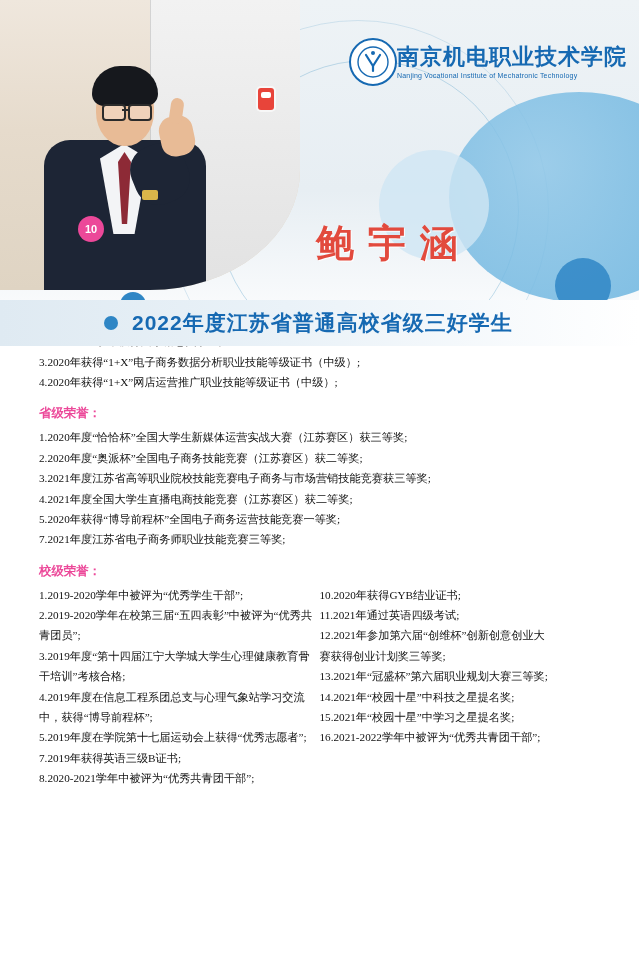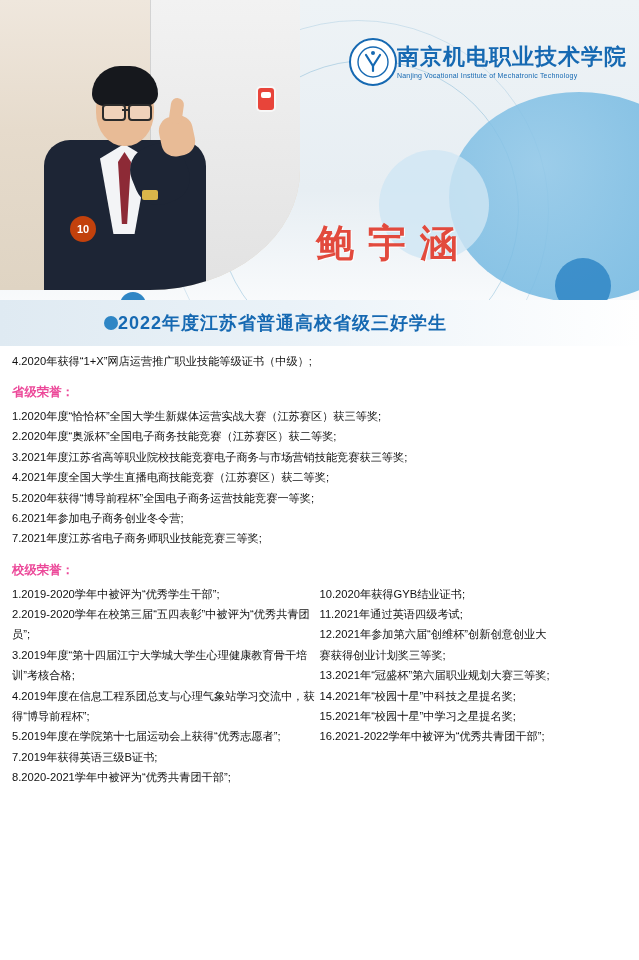--- a/index.html
+++ b/index.html
@@ -52,46 +52,46 @@
   .head{position:absolute;left:58px;top:34px;width:58px;height:72px;border-radius:28px/34px;
     background:#e8bb96;}
   .hair{position:absolute;left:54px;top:26px;width:66px;height:40px;border-radius:33px 33px 14px 14px;background:#16181d;}
   .glass-l{position:absolute;left:64px;top:64px;width:20px;height:13px;border:2px solid #2b2b2b;border-radius:4px;background:rgba(255,255,255,.35);}
   .glass-r{position:absolute;left:90px;top:64px;width:20px;height:13px;border:2px solid #2b2b2b;border-radius:4px;background:rgba(255,255,255,.35);}
   .glass-b{position:absolute;left:84px;top:69px;width:8px;height:2px;background:#2b2b2b;}
   .arm{position:absolute;left:94px;top:104px;width:56px;height:60px;background:#1d2535;
     border-radius:24px;transform:rotate(-22deg);}
   .hand{position:absolute;left:122px;top:76px;width:34px;height:40px;border-radius:14px;background:#e8bb96;transform:rotate(-12deg);}
   .thumb{position:absolute;left:132px;top:58px;width:13px;height:26px;border-radius:7px;background:#e8bb96;transform:rotate(8deg);}
-  .badge-red{position:absolute;left:32px;top:176px;width:26px;height:26px;border-radius:50%;
-    background:#c2410c;color:#fff;font-size:11px;line-height:26px;text-align:center;font-weight:bold;}
+  .badge-red{position:absolute;left:40px;top:176px;width:26px;height:26px;border-radius:50%;
+    background:#ec4899;color:#fff;font-size:11px;line-height:26px;text-align:center;font-weight:bold;}
   .lapel-pin{position:absolute;left:104px;top:150px;width:16px;height:10px;border-radius:2px;background:#d9b64a;}
 
   
   .logo-wrap{position:absolute;right:12px;top:38px;display:flex;align-items:center;}
   .logo-mark{width:44px;height:44px;border-radius:50%;border:2px solid #1669b2;
     display:flex;align-items:center;justify-content:center;background:#fff;}
   .logo-mark svg{display:block;}
   .logo-text-cn{font-size:22px;font-weight:bold;color:#1669b2;letter-spacing:1px;line-height:1.1;}
   .logo-text-en{font-size:7px;color:#1669b2;letter-spacing:.2px;margin-top:3px;}
 
   
   .name{position:absolute;left:316px;top:218px;width:300px;text-align:left;
     font-size:38px;font-weight:bold;color:#e24a3d;letter-spacing:14px;
     text-shadow:1px 1px 0 rgba(255,255,255,.9);}
 
   
   .title-bar{position:absolute;left:0;top:300px;width:639px;height:46px;
     background:linear-gradient(90deg,#dfeaf2 0%,#eaf2f8 45%,#ffffff 100%);
     display:flex;align-items:center;}
   .title-dot{width:14px;height:14px;border-radius:50%;background:#2f86c5;margin-left:104px;}
-  .title-text{font-size:18px;font-weight:bold;color:#1669b2;letter-spacing:1px;}
-
-  
-  .section{margin:0 12px;}
+  .title-text{margin-left:14px;font-size:21px;font-weight:bold;color:#1669b2;letter-spacing:1px;}
+
+  
+  .section{margin:0 39px;font-family:Liberation Serif, serif;}
   .sec-head{display:flex;align-items:center;margin-top:18px;}
   .sec-bullet{width:13px;height:13px;border-radius:50%;background:#e24a3d;}
   .sec-title{margin-left:9px;font-size:15px;font-weight:bold;color:#e24a3d;letter-spacing:1px;}
 
   .body-text{margin:9px 0 0 0;font-size:11.6px;line-height:1.85;color:#111;text-align:justify;}
   .body-text p{margin:0;}
   .indent{text-indent:2em;}
 
   .sub-title{margin-top:13px;font-size:12.4px;font-weight:bold;color:#ec4899;}
   .award-list{margin:5px 0 0 0;padding:0;list-style:none;}
@@ -188,21 +188,20 @@
       <li>4.2020年获得“1+X”网店运营推广职业技能等级证书（中级）;</li>
     </ul>
 
     <div class="sub-title">省级荣誉：</div>
     <ul class="award-list">
       <li>1.2020年度“恰恰杯”全国大学生新媒体运营实战大赛（江苏赛区）获三等奖;</li>
       <li>2.2020年度“奥派杯”全国电子商务技能竞赛（江苏赛区）获二等奖;</li>
       <li>3.2021年度江苏省高等职业院校技能竞赛电子商务与市场营销技能竞赛获三等奖;</li>
       <li>4.2021年度全国大学生直播电商技能竞赛（江苏赛区）获二等奖;</li>
       <li>5.2020年获得“博导前程杯”全国电子商务运营技能竞赛一等奖;</li>
-      <li>6.2021年参加电子商务创业冬令营;</li>
       <li>7.2021年度江苏省电子商务师职业技能竞赛三等奖;</li>
     </ul>
 
     <div class="sub-title">校级荣誉：</div>
     <div class="two-col">
       <div class="col">
         <ul>
           <li>1.2019-2020学年中被评为“优秀学生干部”;</li>
           <li>2.2019-2020学年在校第三届“五四表彰”中被评为“优秀共青团员”;</li>
           <li>3.2019年度“第十四届江宁大学城大学生心理健康教育骨干培训”考核合格;</li>

